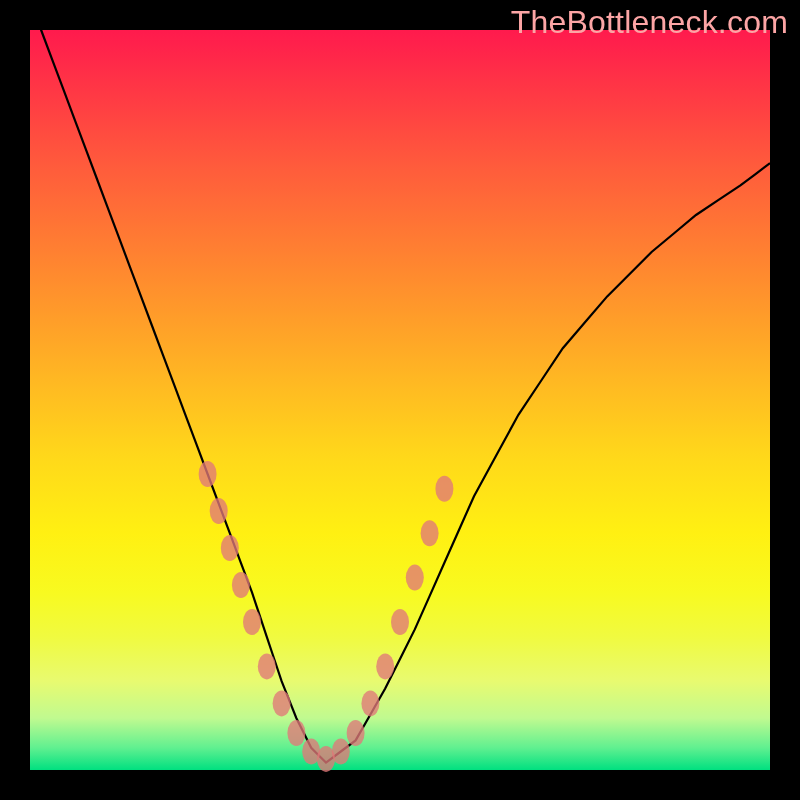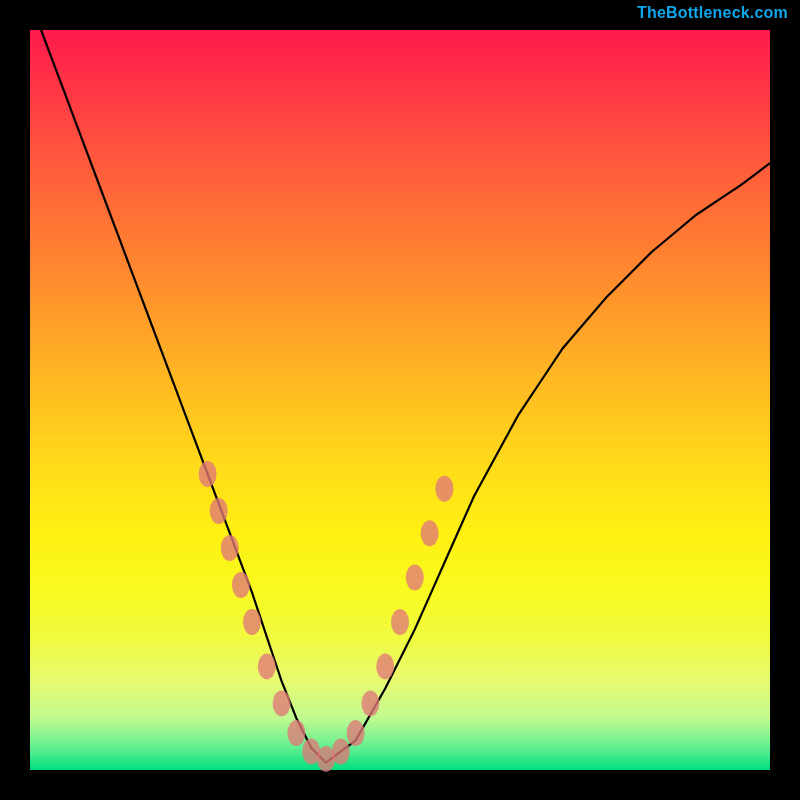--- a/index.html
+++ b/index.html
@@ -40,23 +40,23 @@
       #e8fa70 88%,
       #c0fa90 93%,
       #60f090 97%,
       #00e080 100%
     );
   }
   .watermark {
     position: absolute;
     top: 4px;
     right: 12px;
-    color: #0ea5e9;
-    font-size: 16px;
-    font-weight: 700;
+    color: #fca5a5;
+    font-size: 32px;
+    font-weight: 400;
     letter-spacing: 0.2px;
   }
   svg.curve {
     position: absolute;
     top: 0;
     left: 0;
     width: 740px;
     height: 740px;
     overflow: visible;
   }

